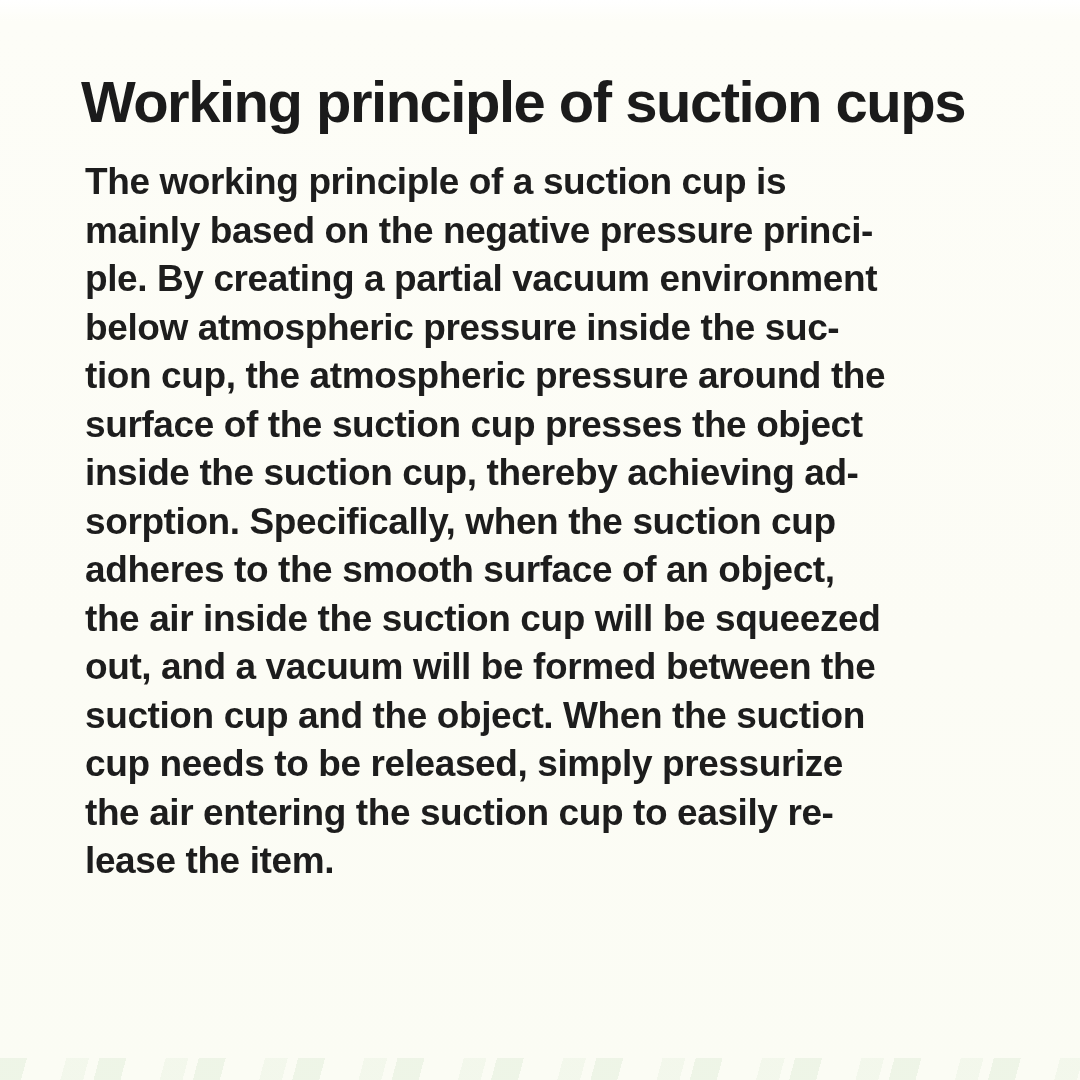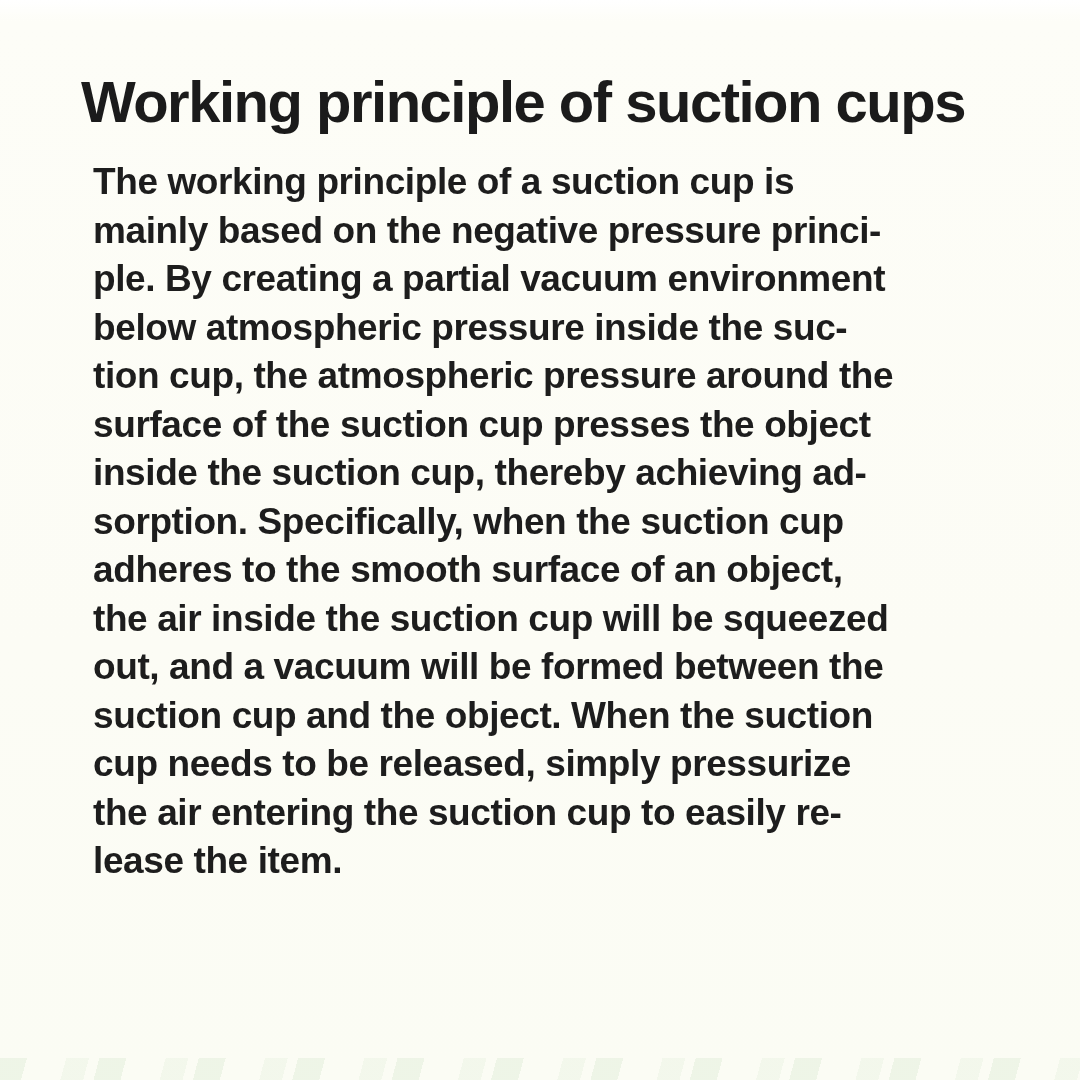--- a/index.html
+++ b/index.html
@@ -20,21 +20,21 @@
     top: 70px;
     margin: 0;
     font-size: 58px;
     line-height: 64px;
     font-weight: 700;
     letter-spacing: -1.5px;
     color: #1b1b1b;
   }
   .body-text {
     position: absolute;
-    left: 93px;
+    left: 85px;
     top: 158px;
     width: 930px;
     margin: 0;
     font-size: 37px;
     line-height: 48.5px;
     font-weight: 700;
     letter-spacing: -0.4px;
     color: #1d1d1d;
     white-space: pre-line;
   }

